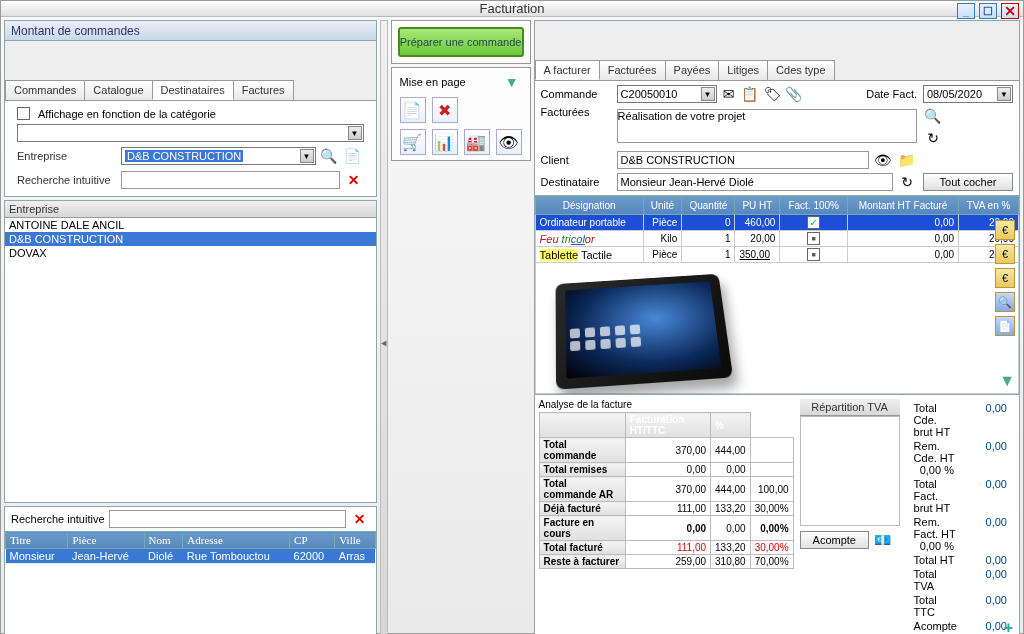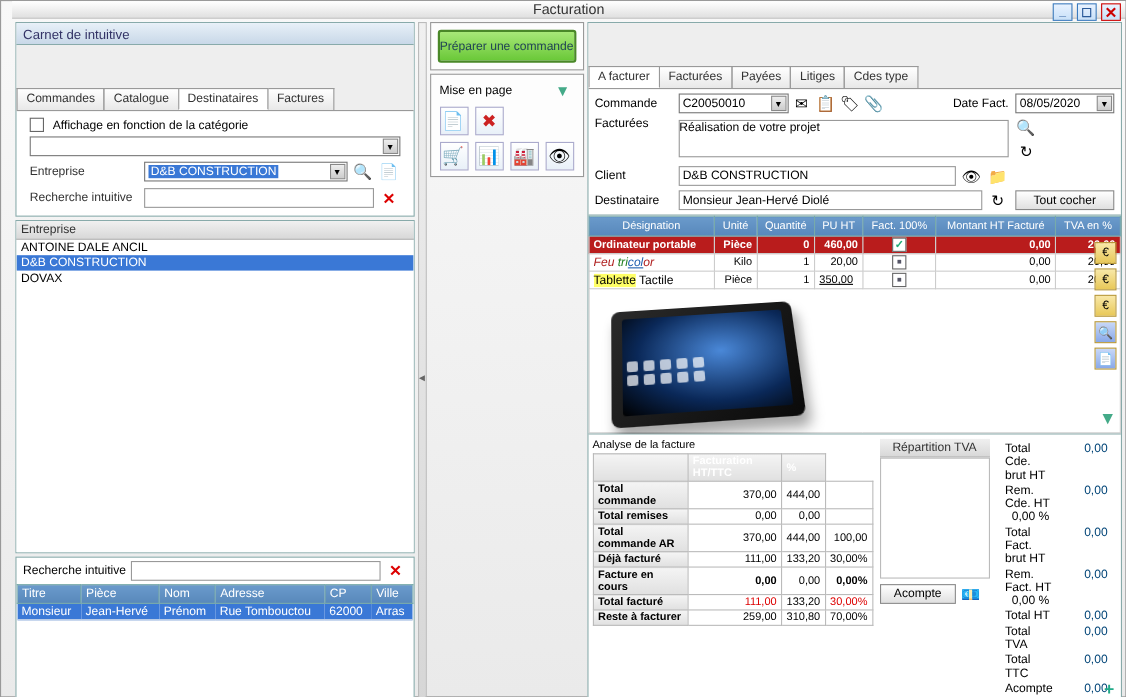--- a/index.html
+++ b/index.html
@@ -1,17 +1,17 @@
 <!DOCTYPE html>
 <html><head>
 <meta charset="utf-8">
 <style>
 * { box-sizing: border-box; margin: 0; padding: 0; font-family: Tahoma, Arial, sans-serif; font-size: 11px; }
 body { background: #e8e8e8; width: 1024px; height: 634px; overflow: hidden; }
-.window { width: 1024px; height: 634px; border: 1px solid #999; background: linear-gradient(#f8f8f8,#eaeaea); display: flex; flex-direction: column; padding-left: 10px; }
+.window { width: 1024px; height: 634px; border: 1px solid #999; background: linear-gradient(#f8f8f8,#eaeaea); display: flex; flex-direction: column; }
 .titlebar { height: 22px; background: linear-gradient(#fff,#e0e0e0); display: flex; align-items: center; justify-content: center; position: relative; border-bottom:1px solid #bbb; }
 .titlebar .title { font-size: 13px; color: #333; }
 .titlebar .win-btns { position: absolute; right: 4px; top: 2px; display: flex; gap: 4px; }
 .win-btns span { width: 18px; height: 16px; border:1px solid #3a7bbf; background: linear-gradient(#e8f2ff,#c8e0f8); display:inline-flex; align-items:center; justify-content:center; font-weight:bold; color:#2a5a9a; cursor:pointer;}
 .win-btns .close { color:#c00; border-color:#c00; font-size:14px;}
 .main { flex:1; display:flex; gap:3px; padding:3px; }
 .vsplit { width: 8px; background: linear-gradient(#f0f0f0,#d5d5d5); border:1px solid #bbb; display:flex; align-items:center; justify-content:center; color:#666; font-size:9px; cursor:ew-resize;}
 .panel { border:1px solid #8aa; background:#fff; display:flex; flex-direction:column; }
 .panel-header { height: 20px; background: linear-gradient(#e8f0f8,#c8d8e8); border-bottom:1px solid #8aa; display:flex; align-items:center; padding-left:6px; color:#336; font-size:12px; }
 .left { width: 428px; display:flex; flex-direction:column; gap:3px;}
@@ -53,21 +53,21 @@
 
 .toolbar { display:flex; gap:6px; padding:3px 6px; align-items:center;}
 .big-icon { width:26px; height:26px; border:1px solid #aac; background:linear-gradient(#fff,#e8f0f8); display:inline-flex; align-items:center; justify-content:center; font-size:16px; cursor:pointer;}
 
 .right-iconcol { position:absolute; right:2px; top:24px; width:22px; display:flex; flex-direction:column; gap:4px;}
 .right-iconcol span { width:20px; height:20px; background:linear-gradient(#f8e8a8,#e8c858); border:1px solid #b89838; display:flex; align-items:center; justify-content:center; font-size:11px; cursor:pointer;}
 
 .totals-row { display:flex; justify-content:space-between; font-size:10px; padding:1px 2px;}
 .totals-row .v { text-align:right; min-width:50px;}
 
-.composition-grid th { background: linear-gradient(#6a9acb,#5888bb); color:#fff; font-weight:normal; padding:2px 4px; border:1px solid #7aa; text-align:left;}
+.composition-grid th { background: linear-gradient(#6a9acb,#5888bb); color:#fff; font-weight:normal; padding:2px 4px; border:1px solid #7aa; text-align:left;font-family:Liberation Serif, serif;}
 .composition-grid td { padding:1px 4px; border-bottom:1px solid #eee;}
 .hscroll { height:16px; background:linear-gradient(#f0f0f0,#d8d8d8); border-top:1px solid #aaa; display:flex; align-items:center;}
 .hscroll .thumb { width:60px; height:12px; background:linear-gradient(#fff,#ccc); border:1px solid #888; margin-left:200px;}
 .hscroll .arr { width:16px; height:14px; background:linear-gradient(#fff,#ccc); border:1px solid #888; display:flex; align-items:center; justify-content:center;}
 
 .checkbox { width:13px; height:13px; border:1px solid #666; background:#fff; display:inline-block; vertical-align:middle;}
 .checkbox.checked::after { content:"✓"; font-size:10px; color:#2a7; display:block; text-align:center; line-height:11px;}
 .checkbox.partial::after { content:"■"; font-size:7px; color:#556; display:block; text-align:center; line-height:11px;}
 
 .highlight-yellow { background:#ffff66;}
@@ -92,21 +92,21 @@
       <span>_</span>
       <span>☐</span>
       <span class="close">✕</span>
     </div>
   </div>
 
   <div class="main">
 
     <div class="left">
       <div class="panel" style="flex:0 0 auto;">
-        <div class="panel-header">Carnet de intuitive</div>
+        <div class="panel-header">Montant de commandes</div>
         <div class="tabs" id="left-tabs">
             <div class="tab">Commandes</div>
             <div class="tab">Catalogue</div>
             <div class="tab active">Destinataires</div>
             <div class="tab">Factures</div>
           </div>
         <div style="padding:4px 6px;">
           <div class="form-row">
             <span class="checkbox"></span>
             <span style="margin-left:4px;">Affichage en fonction de la catégorie</span>
@@ -158,21 +158,21 @@
                   <th>Nom</th>
                   <th>Adresse</th>
                   <th>CP</th>
                   <th>Ville</th>
                 </tr>
               </thead>
             <tbody id="comp-body">
                 <tr style="background: rgb(58, 120, 214); color: rgb(255, 255, 255);">
                   <td>Monsieur</td>
                   <td>Jean-Hervé</td>
-                  <td>Prénom</td>
+                  <td>Diolé</td>
                   <td>Rue Tombouctou</td>
                   <td>62000</td>
                   <td>Arras</td>
                 </tr>
               </tbody>
           </table>
         </div>
         <div class="hscroll">
           <span class="arr">◄</span>
           <div class="thumb"></div>
@@ -264,21 +264,21 @@
                   <th>Désignation</th>
                   <th>Unité</th>
                   <th>Quantité</th>
                   <th>PU HT</th>
                   <th>Fact. 100%</th>
                   <th>Montant HT Facturé</th>
                   <th>TVA en %</th>
                 </tr>
               </thead>
             <tbody id="grid-body">
-                <tr style="background: #b91c1c; color: rgb(255, 255, 255); font-weight: bold;">
+                <tr style="background: #1d4ed8; color: rgb(255, 255, 255);">
                   <td>Ordinateur portable</td>
                   <td style="text-align: right;">Pièce</td>
                   <td style="text-align: right;">0</td>
                   <td style="text-align: right;">460,00</td>
                   <td style="text-align: center;"><span class="checkbox checked"></span></td>
                   <td style="text-align: right;">0,00</td>
                   <td style="text-align: right;">20,00</td>
                 </tr>
                 <tr>
                   <td><span class="fc1 italic-colored">Feu </span><span class="fc3 italic-colored">tri</span><span class="fc2 italic-colored">col</span><span class="fc1 italic-colored">or</span></td>

